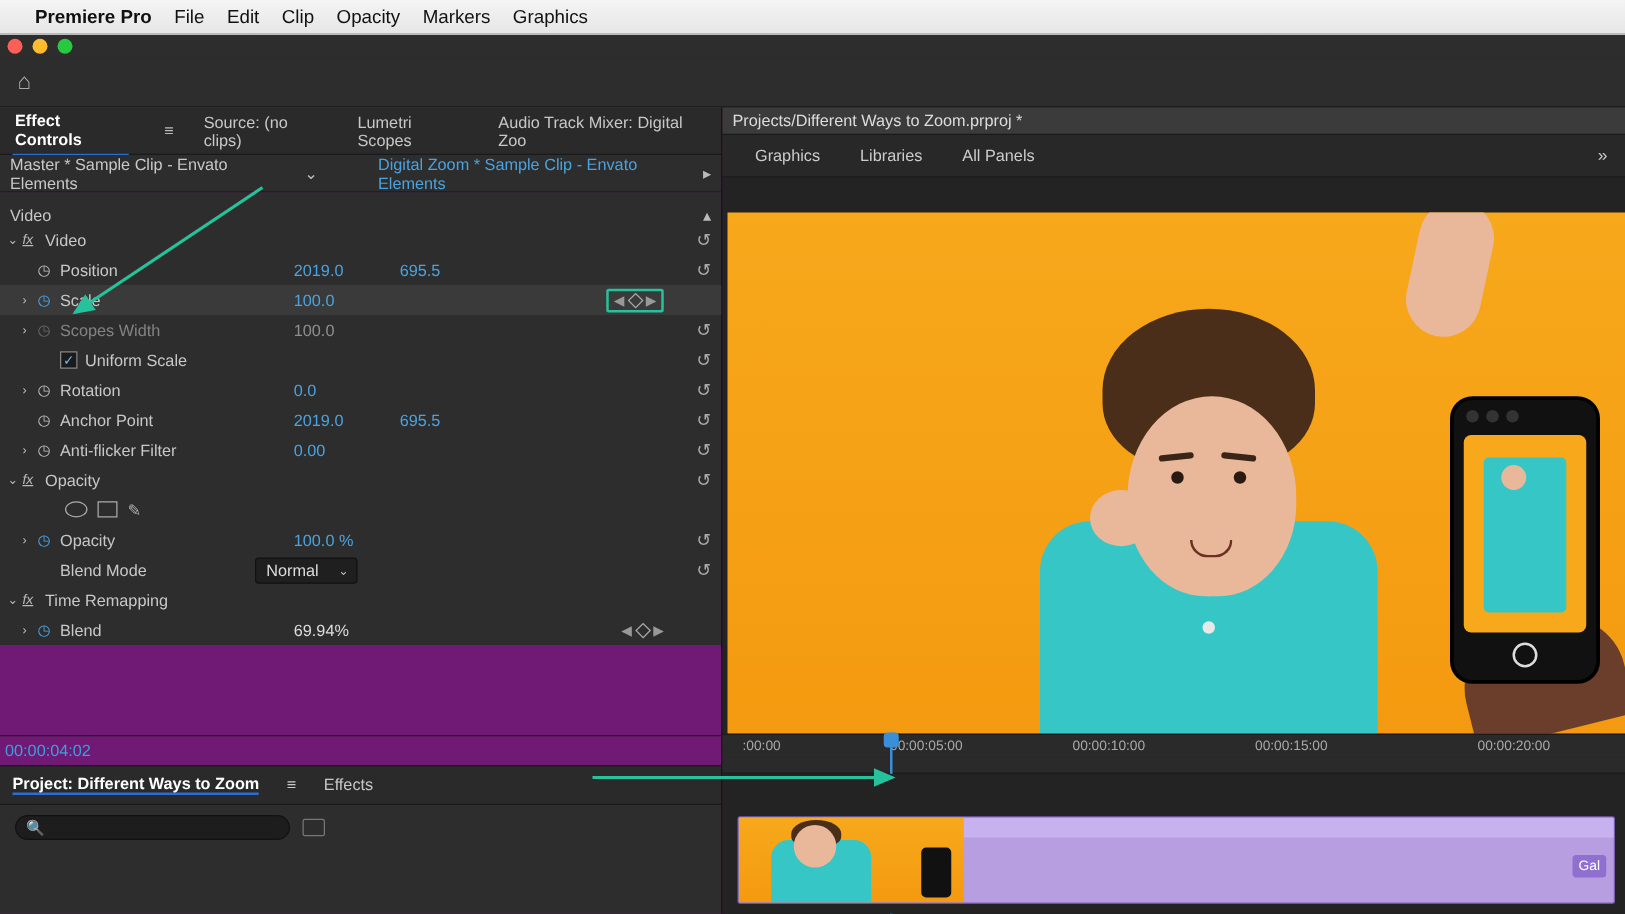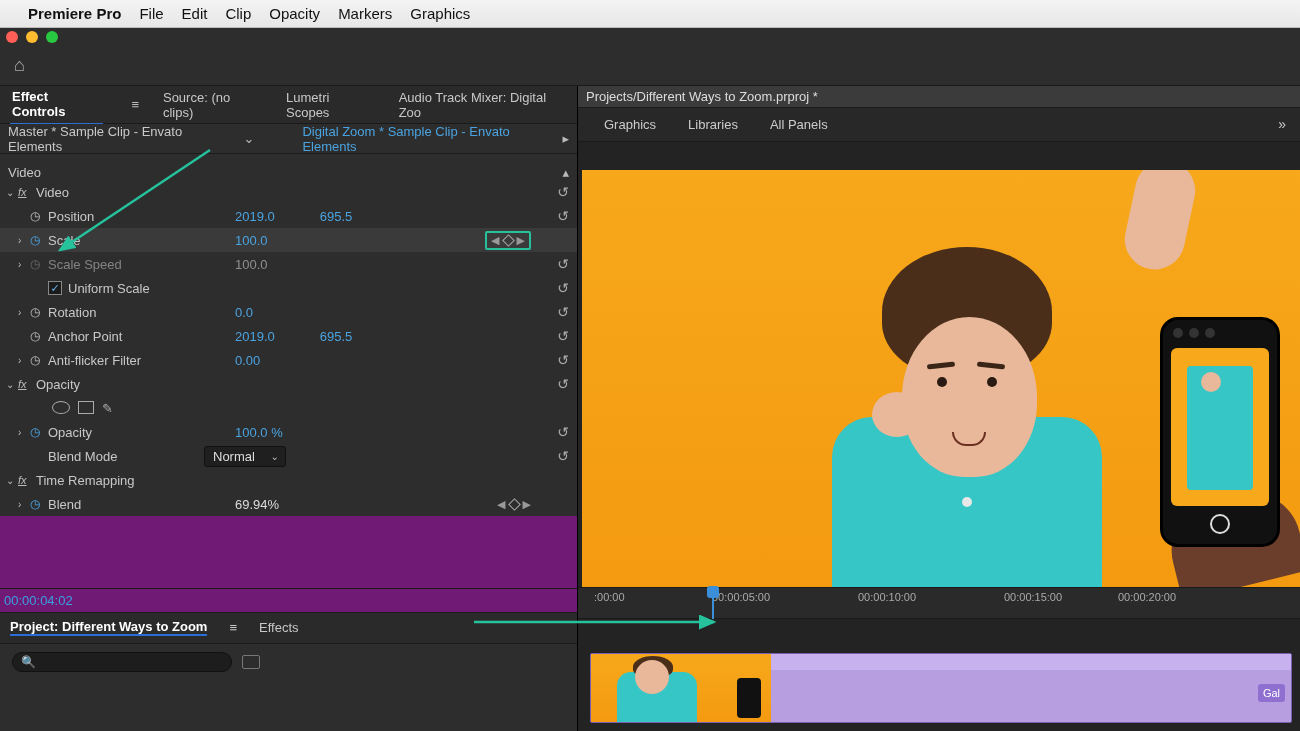--- a/index.html
+++ b/index.html
@@ -198,21 +198,21 @@
         <span class="keyframe-controls boxed">
           <span class="kf-btn">◀</span>
           <span class="kf-diamond"></span>
           <span class="kf-btn">▶</span>
         </span>
         <span class="reset" style="opacity:0">↺</span>
       </div>
       <div class="prop-row">
         <span class="expand">›</span>
         <span class="stopwatch" style="opacity:.4">◷</span>
-        <span class="label" style="opacity:.55">Scale Speed</span>
+        <span class="label" style="opacity:.55">Scopes Width</span>
         <span class="val plain" style="opacity:.55">100.0</span>
         <span class="reset">↺</span>
       </div>
       <div class="prop-row">
         <span class="expand blank">›</span>
           <span class="stopwatch" style="opacity:0">◷</span>
         <span class="label" style="width:auto;display:flex;align-items:center">
           <span class="chk">✓</span>
           <span>Uniform Scale</span>
         </span>
@@ -354,21 +354,21 @@
           <div class="phone-shutter"></div>
         </div>
       </div>
     </div>
 
     <div class="ruler">
       <span class="tick" style="left:16px">:00:00</span>
       <span class="tick" style="left:134px">00:00:05:00</span>
       <span class="tick" style="left:280px">00:00:10:00</span>
       <span class="tick" style="left:426px">00:00:15:00</span>
-      <span class="tick" style="left:540px">00:00:20:00</span>
+      <span class="tick" style="left:604px">00:00:20:00</span>
     </div>
     <div class="ruler-track">
       <div class="playhead" style="left:134px">
           <div class="head"></div>
         </div>
     </div>
 
     <div class="timeline-body">
       <div class="clip">
         <div class="clip-header">

